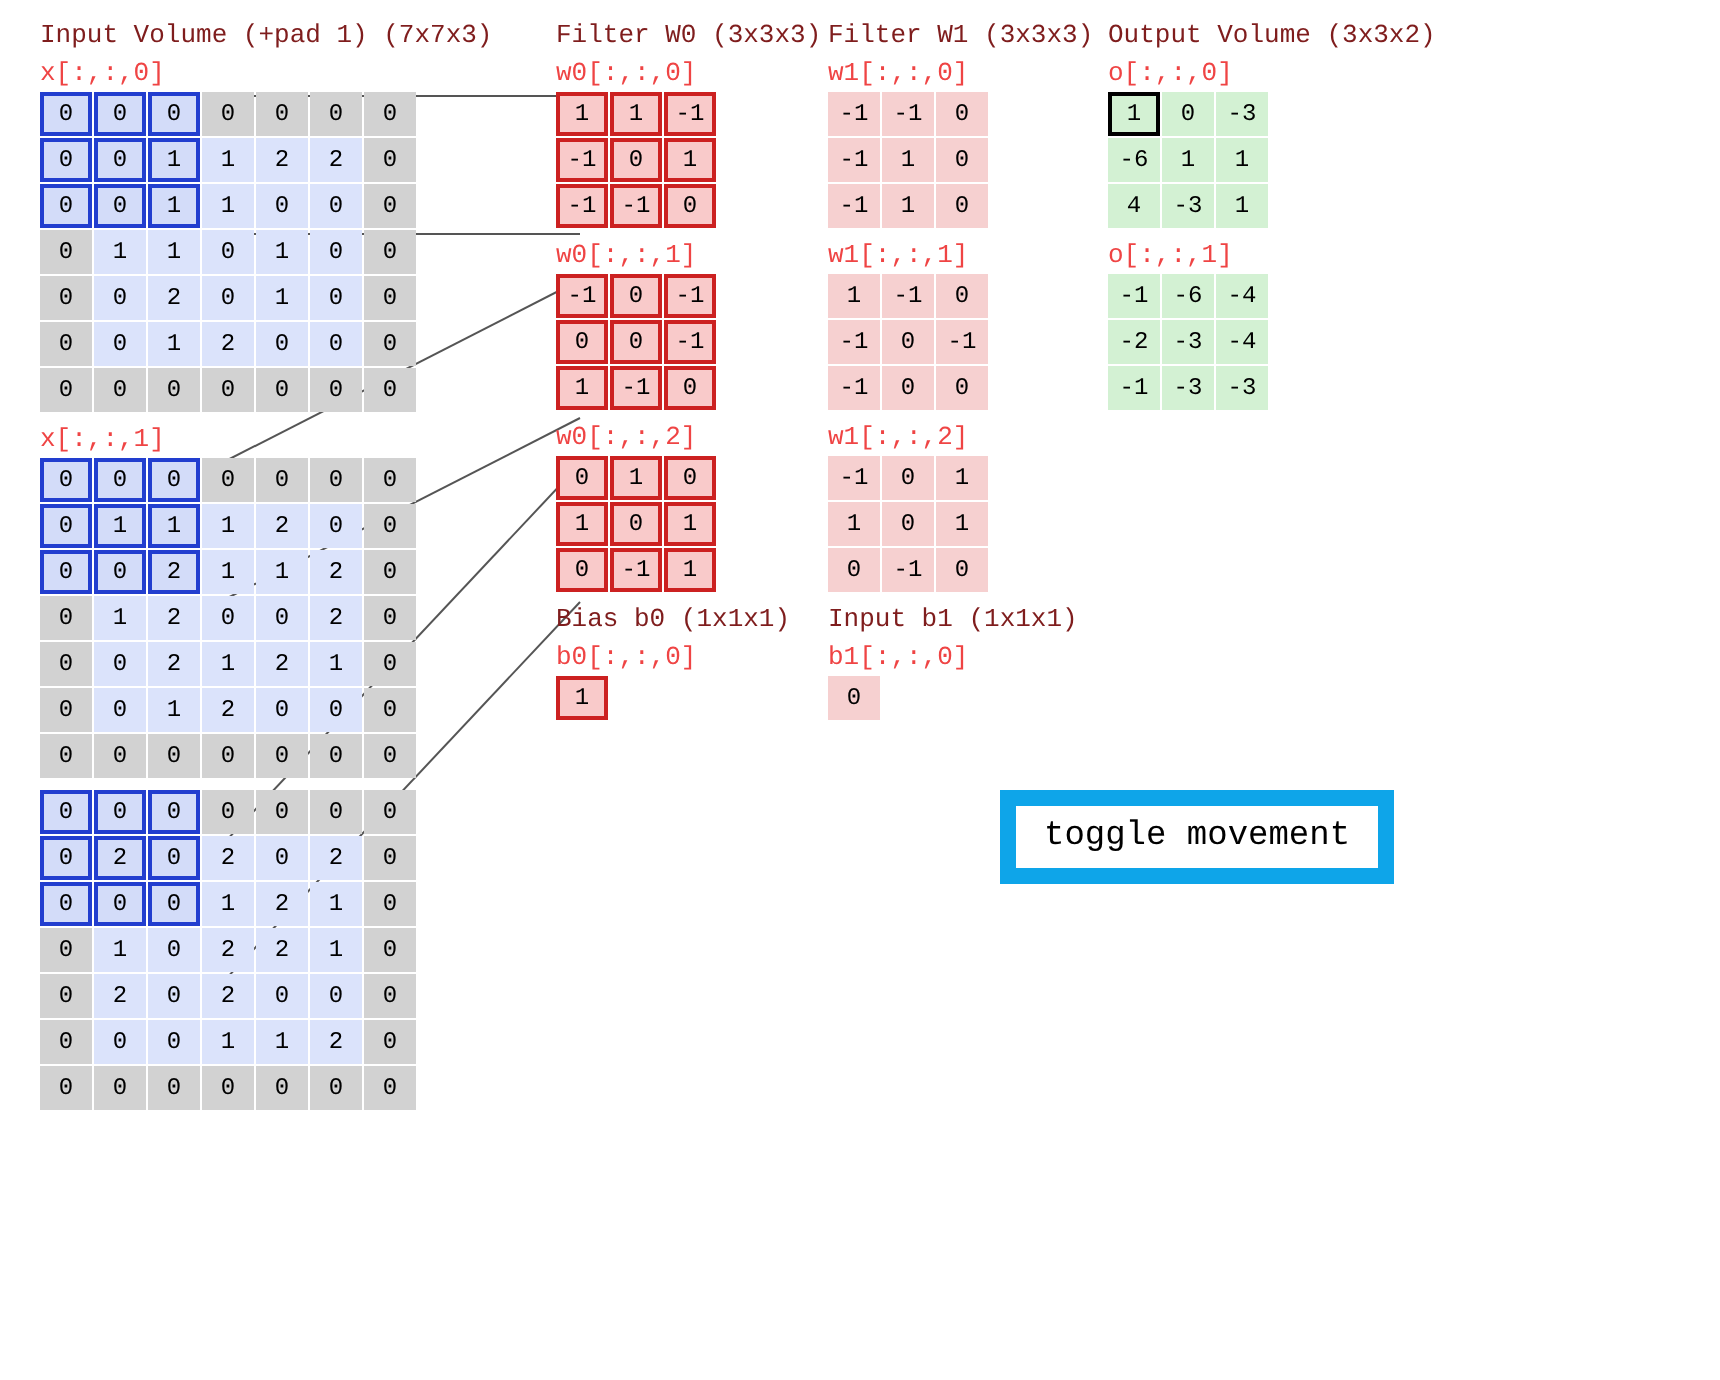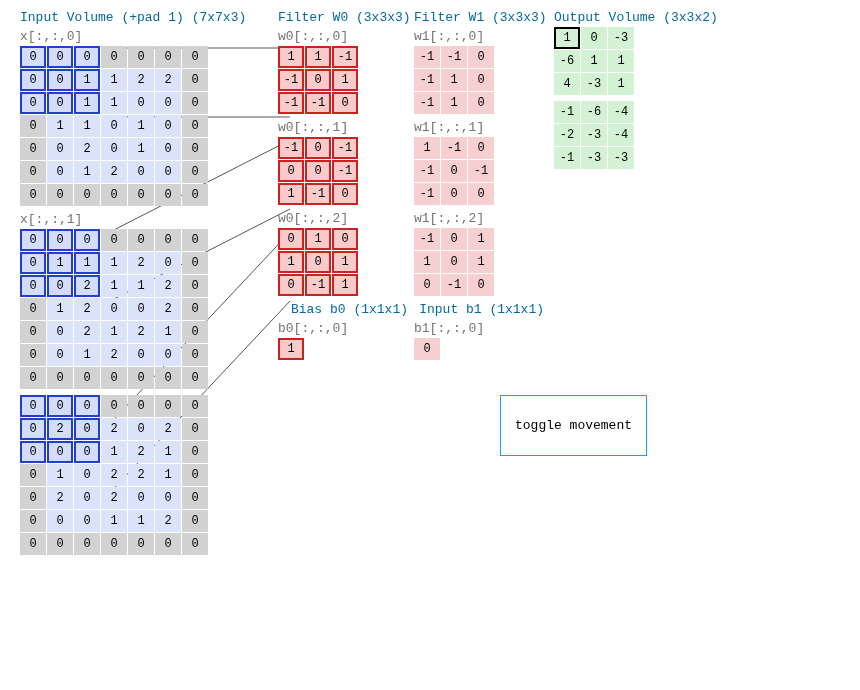--- a/index.html
+++ b/index.html
@@ -16,22 +16,22 @@
   }
   .column {
     position: absolute;
     top: 0;
   }
   .col-input { left: 10px; width: 220px; }
   .col-w0    { left: 268px; width: 130px; }
   .col-w1    { left: 404px; width: 130px; }
   .col-out   { left: 544px; width: 160px; }
 
-  .title { color: #0369a1; margin-bottom: 2px; white-space: nowrap; text-align: right; }
-  .subtitle { color: #737373; margin-top: 4px; margin-bottom: 2px; }
+  .title { color: #7f1d1d; margin-bottom: 2px; white-space: nowrap; }
+  .subtitle { color: #ef4444; margin-top: 4px; margin-bottom: 2px; }
 
   .grid { display: grid; gap: 1px; }
   .cell {
     width: 26px;
     height: 22px;
     line-height: 22px;
     text-align: center;
     font-size: 12px;
     background: #ccc;
     color: #000;
@@ -53,25 +53,25 @@
   .bias .cell { }
   .bias.b0 .cell { background: #f9caca; border: 2px solid #cc2121; line-height: 18px; width:26px;}
   .bias.b1 .cell { background: #f6d0d0; width:26px;}
 
   .section { margin-bottom: 6px; }
 
   .toggle-btn {
     position: absolute;
     left: 490px;
     top: 385px;
-    padding: 22px 14px;
-    border: 1px solid #0ea5e9;
+    padding: 6px 14px;
+    border: 8px solid #0ea5e9;
     background: #fff;
     font-family: inherit;
-    font-size: 13px;
+    font-size: 17px;
     cursor: pointer;
   }
 
   svg.lines {
     position: absolute;
     left: 0;
     top: 0;
     width: 840px;
     height: 670px;
     pointer-events: none;
@@ -360,33 +360,35 @@
       <div class="subtitle">b1[:,:,0]</div>
       <div class="grid bias b1" style="grid-template-columns:26px;">
         <div class="cell">0</div>
       </div>
     </div>
   </div>
 
   <div class="column col-out">
     <div class="title">Output Volume (3x3x2)</div>
     <div class="section outp">
+      <div class="subtitle">o[:,:,0]</div>
       <div class="grid" id="grid-o0" style="grid-template-columns:repeat(3,26px);">
           <div class="cell sel">1</div>
           <div class="cell">0</div>
           <div class="cell">-3</div>
           <div class="cell">-6</div>
           <div class="cell">1</div>
           <div class="cell">1</div>
           <div class="cell">4</div>
           <div class="cell">-3</div>
           <div class="cell">1</div>
         </div>
     </div>
     <div class="section outp">
+      <div class="subtitle">o[:,:,1]</div>
       <div class="grid" id="grid-o1" style="grid-template-columns:repeat(3,26px);">
           <div class="cell">-1</div>
           <div class="cell">-6</div>
           <div class="cell">-4</div>
           <div class="cell">-2</div>
           <div class="cell">-3</div>
           <div class="cell">-4</div>
           <div class="cell">-1</div>
           <div class="cell">-3</div>
           <div class="cell">-3</div>

